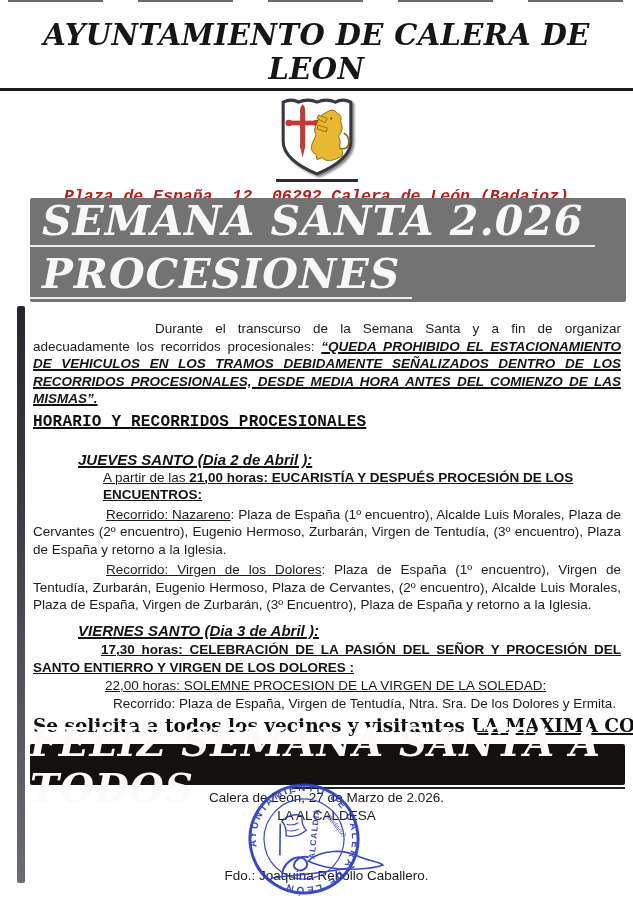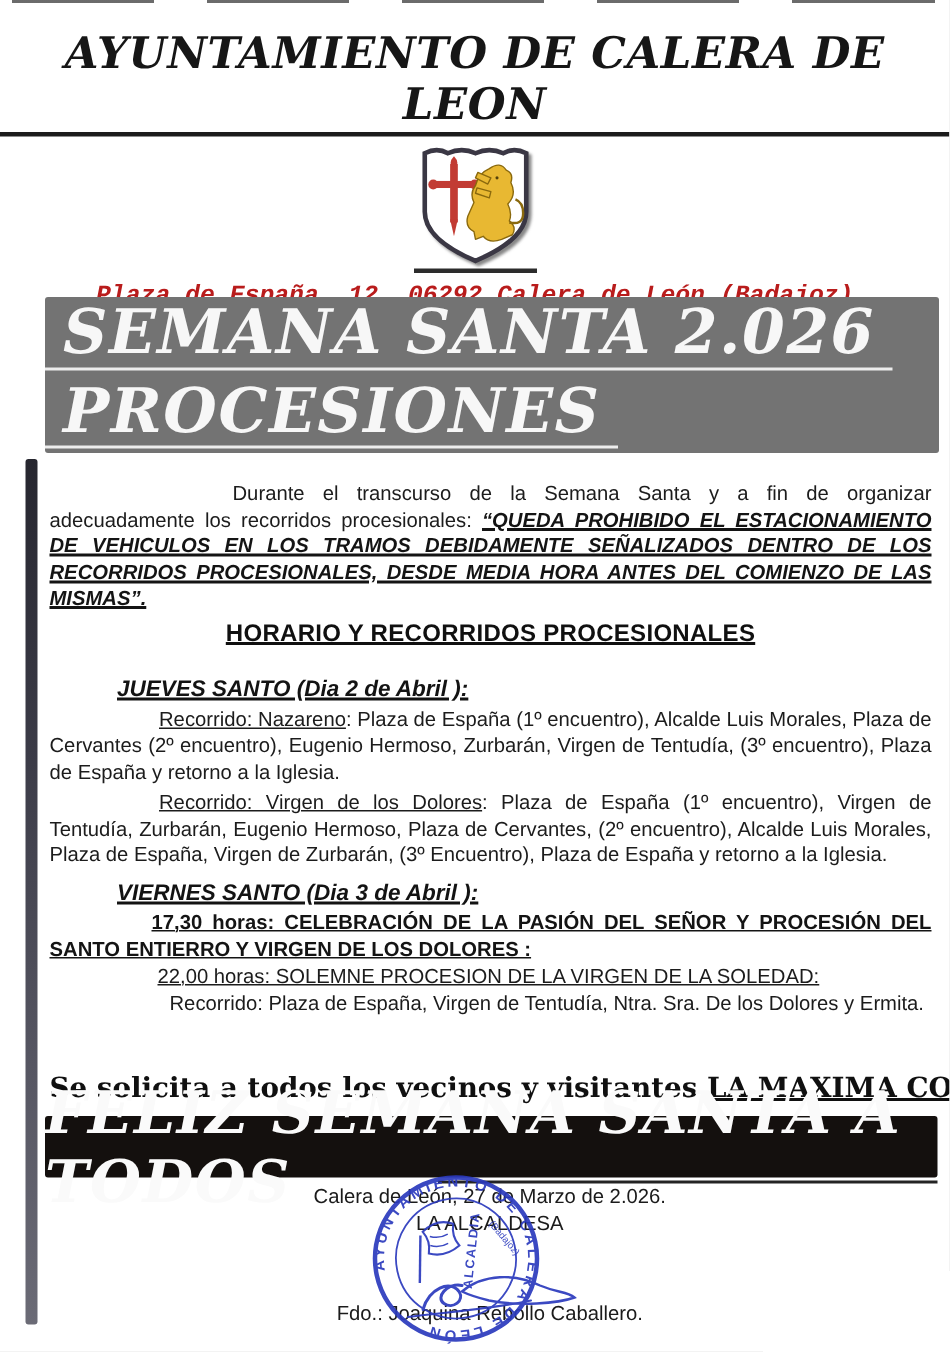--- a/index.html
+++ b/index.html
@@ -35,22 +35,22 @@
   .banner2 .bline{font-family:"DejaVu Serif",serif;font-style:italic;font-weight:bold;color:#fafafa;
     font-size:39px;letter-spacing:1px;}
   .banner2-underline{position:absolute;top:787px;left:292px;width:333px;height:2px;background:#242424;}
 
   
   .content{position:absolute;top:320px;left:33px;width:588px;font-size:13.5px;line-height:17.5px;color:#1c1c1c;}
   .content p{margin:0;}
   .justify{text-align:justify;}
   .intro{text-indent:122px;}
   .notice{font-weight:bold;font-style:italic;text-decoration:underline;text-decoration-thickness:1.5px;color:#141414;}
-  .heading{margin-top:6px !important;text-align:center;font-weight:bold;font-size:16px;color:#101010;
-    text-decoration:underline;text-decoration-thickness:2px;letter-spacing:.2px;}
+  .heading{margin-top:6px !important;text-align:left;font-weight:bold;font-size:16px;color:#101010;
+    text-decoration:underline;text-decoration-thickness:2px;letter-spacing:.2px;font-family:Liberation Mono, monospace;}
   .day-title{margin:20px 0 0 45px !important;font-weight:bold;font-style:italic;font-size:15px;color:#131313;
     text-decoration:underline;text-decoration-thickness:1.8px;}
   .day-title.viernes{margin-top:8px !important;}
   .schedule{margin-left:70px !important;}
   .u{text-decoration:underline;text-decoration-thickness:1.4px;}
   .bold{font-weight:bold;color:#141414;}
   .route{text-indent:73px;margin-top:2px !important;}
   .route.gap{margin-top:3px !important;}
   .event1{text-indent:68px;margin-top:2px !important;}
   .event2{margin:1px 0 0 72px !important;}
@@ -110,20 +110,21 @@
   </div>
 
   <div class="content">
 
     <p class="intro justify"><span>Durante el transcurso de la Semana Santa y a fin de organizar adecuadamente los recorridos procesionales: </span><span class="notice">“QUEDA PROHIBIDO EL ESTACIONAMIENTO DE VEHICULOS EN LOS TRAMOS DEBIDAMENTE SEÑALIZADOS DENTRO DE LOS RECORRIDOS PROCESIONALES, DESDE MEDIA HORA ANTES DEL COMIENZO DE LAS MISMAS”.</span></p>
 
     <p class="heading">HORARIO Y RECORRIDOS PROCESIONALES</p>
 
     <p class="day-title">JUEVES SANTO (Dia 2 de Abril ):</p>
 
+    <p class="schedule"><span class="u"><span>A partir de las </span><span class="bold">21,00 horas: EUCARISTÍA Y DESPUÉS PROCESIÓN DE LOS ENCUENTROS:</span></span></p>
 
     <p class="route justify"><span class="u">Recorrido: Nazareno</span><span>: Plaza de España (1º encuentro), Alcalde Luis Morales, Plaza de Cervantes (2º encuentro), Eugenio Hermoso, Zurbarán, Virgen de Tentudía, (3º encuentro), Plaza de España y retorno a la Iglesia.</span></p>
 
     <p class="route justify gap"><span class="u">Recorrido: Virgen de los Dolores</span><span>: Plaza de España (1º encuentro), Virgen de Tentudía, Zurbarán, Eugenio Hermoso, Plaza de Cervantes, (2º encuentro), Alcalde Luis Morales, Plaza de España, Virgen de Zurbarán, (3º Encuentro), Plaza de España y retorno a la Iglesia.</span></p>
 
     <p class="day-title viernes">VIERNES SANTO (Dia 3 de Abril ):</p>
 
     <p class="event1 justify bold"><span class="u">17,30 horas: CELEBRACIÓN DE LA PASIÓN DEL SEÑOR Y PROCESIÓN DEL SANTO ENTIERRO Y VIRGEN DE LOS DOLORES :</span></p>
 
 

